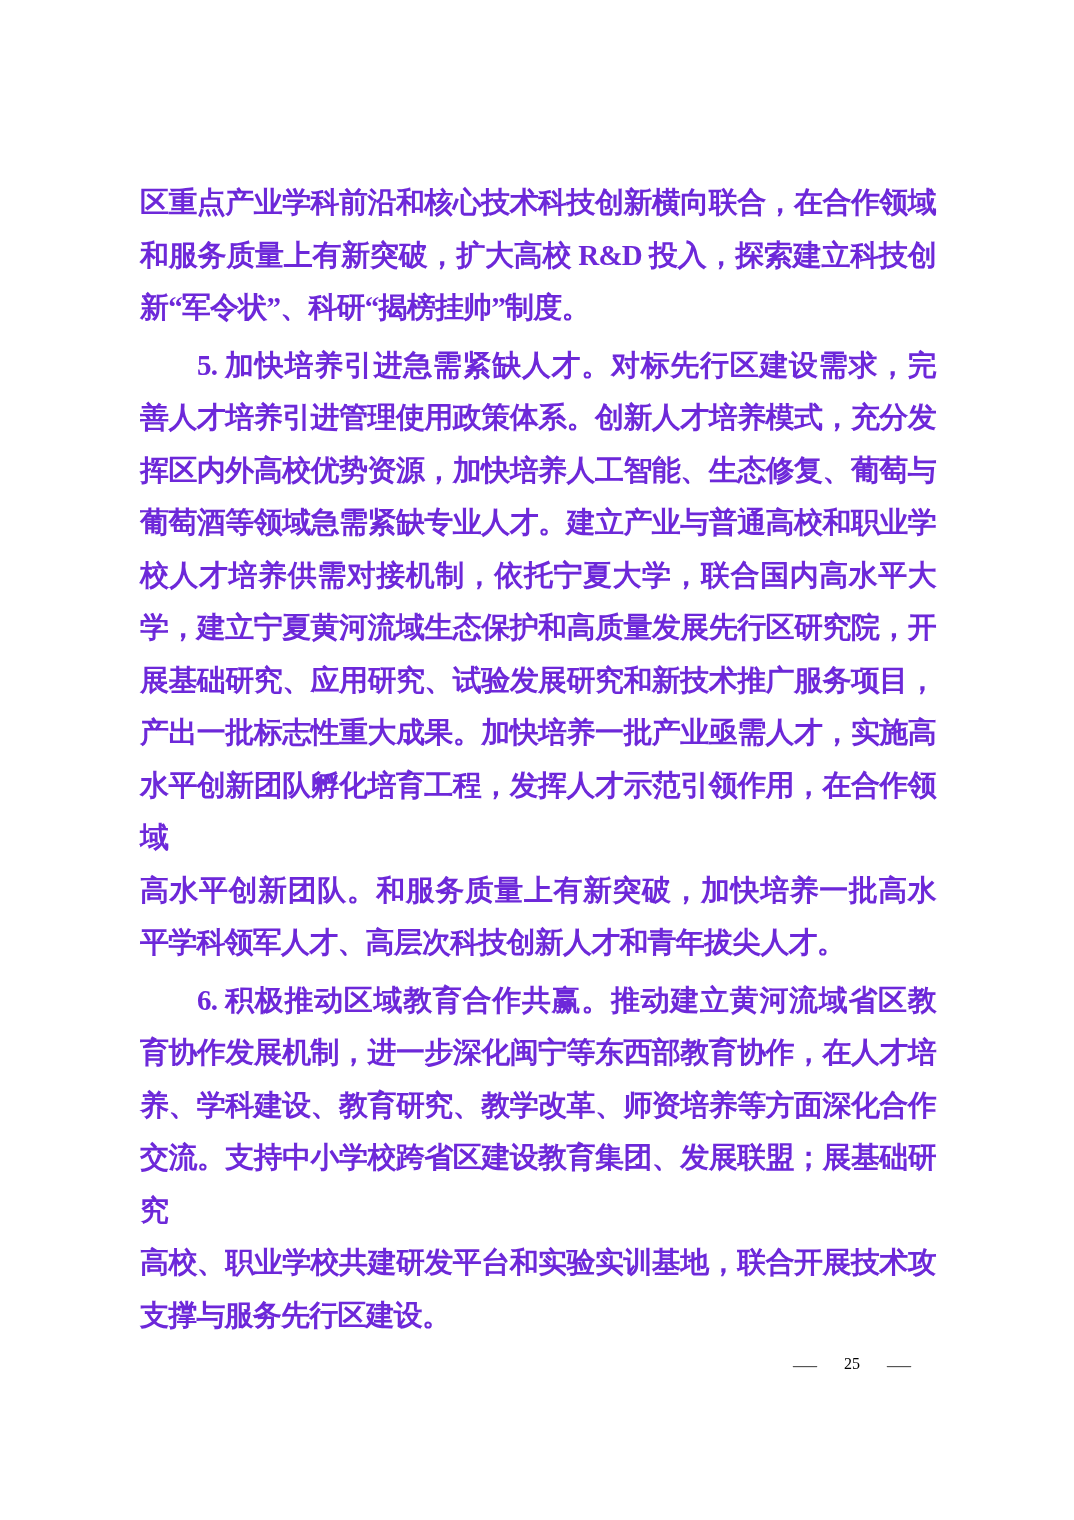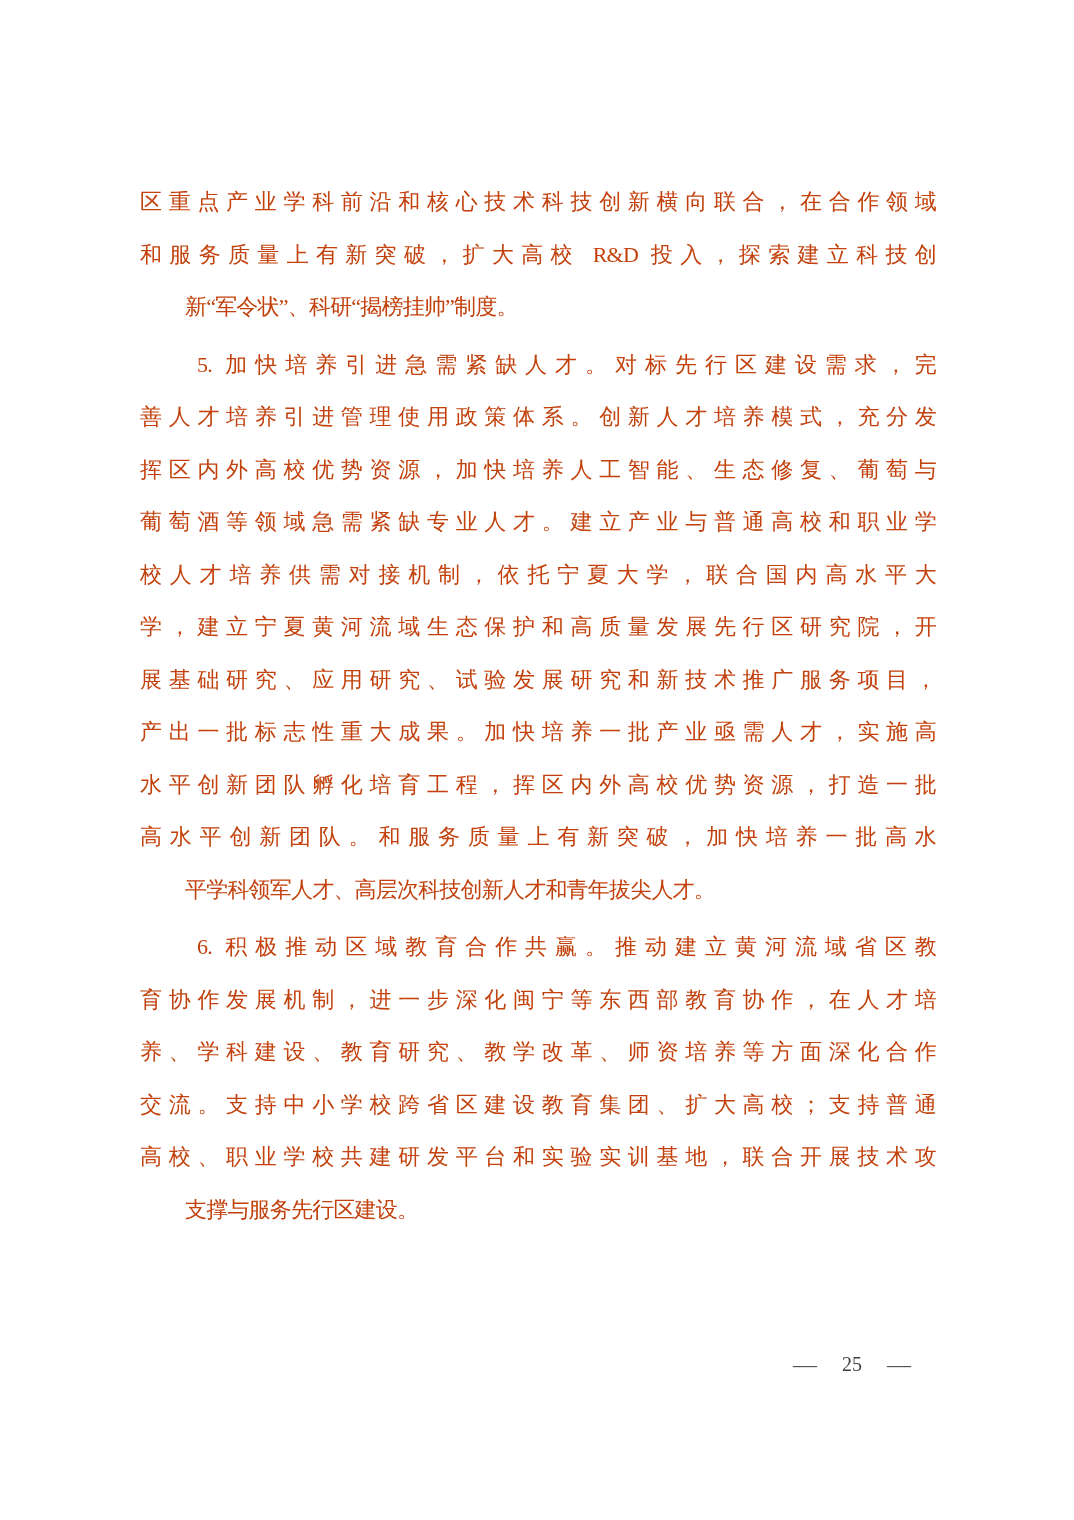--- a/index.html
+++ b/index.html
@@ -22,32 +22,31 @@
     width: 796px;
   }
   .para {
     margin: 0;
     padding: 0;
   }
   .para + .para {
     margin-top: 5px;
   }
   .line {
-    font-size: 22px;
+    font-size: 29px;
     line-height: 52.5px;
     letter-spacing: -0.8px;
-    color: #c2410c;
+    color: #6d28d9;
     text-align: justify;
     text-align-last: justify;
-    font-weight: 400;
+    font-weight: 700;
   }
   .line.end {
     text-align: right;
     text-align-last: left;
-    margin-left: 45px;
   }
   .line.indent {
     text-indent: 57px;
   }
   .footer {
     position: absolute;
     top: 1346px;
     left: 793px;
     width: 118px;
     height: 36px;
@@ -55,22 +54,22 @@
     align-items: center;
     justify-content: space-between;
     color: #3d3d3d;
   }
   .footer .dash {
     font-size: 24px;
     color: #555555;
     line-height: 36px;
   }
   .footer .num {
-    font-size: 20px;
-    color: #404040;
+    font-size: 16px;
+    color: #000000;
     line-height: 36px;
   }
 </style>
 </head>
 <body>
 
 <div class="page">
 
   <div class="textblock">
 
@@ -82,30 +81,30 @@
 
     <div class="para">
       <div class="line indent">5. 加快培养引进急需紧缺人才。对标先行区建设需求，完</div>
       <div class="line">善人才培养引进管理使用政策体系。创新人才培养模式，充分发</div>
       <div class="line">挥区内外高校优势资源，加快培养人工智能、生态修复、葡萄与</div>
       <div class="line">葡萄酒等领域急需紧缺专业人才。建立产业与普通高校和职业学</div>
       <div class="line">校人才培养供需对接机制，依托宁夏大学，联合国内高水平大</div>
       <div class="line">学，建立宁夏黄河流域生态保护和高质量发展先行区研究院，开</div>
       <div class="line">展基础研究、应用研究、试验发展研究和新技术推广服务项目，</div>
       <div class="line">产出一批标志性重大成果。加快培养一批产业亟需人才，实施高</div>
-      <div class="line">水平创新团队孵化培育工程，挥区内外高校优势资源，打造一批</div>
+      <div class="line">水平创新团队孵化培育工程，发挥人才示范引领作用，在合作领域</div>
       <div class="line">高水平创新团队。和服务质量上有新突破，加快培养一批高水</div>
       <div class="line end">平学科领军人才、高层次科技创新人才和青年拔尖人才。</div>
     </div>
 
     <div class="para">
       <div class="line indent">6. 积极推动区域教育合作共赢。推动建立黄河流域省区教</div>
       <div class="line">育协作发展机制，进一步深化闽宁等东西部教育协作，在人才培</div>
       <div class="line">养、学科建设、教育研究、教学改革、师资培养等方面深化合作</div>
-      <div class="line">交流。支持中小学校跨省区建设教育集团、扩大高校；支持普通</div>
+      <div class="line">交流。支持中小学校跨省区建设教育集团、发展联盟；展基础研究</div>
       <div class="line">高校、职业学校共建研发平台和实验实训基地，联合开展技术攻</div>
       <div class="line end">支撑与服务先行区建设。</div>
     </div>
 
   </div>
 
   <div class="footer">
     <span class="dash">—</span>
     <span class="num">25</span>
     <span class="dash">—</span>

